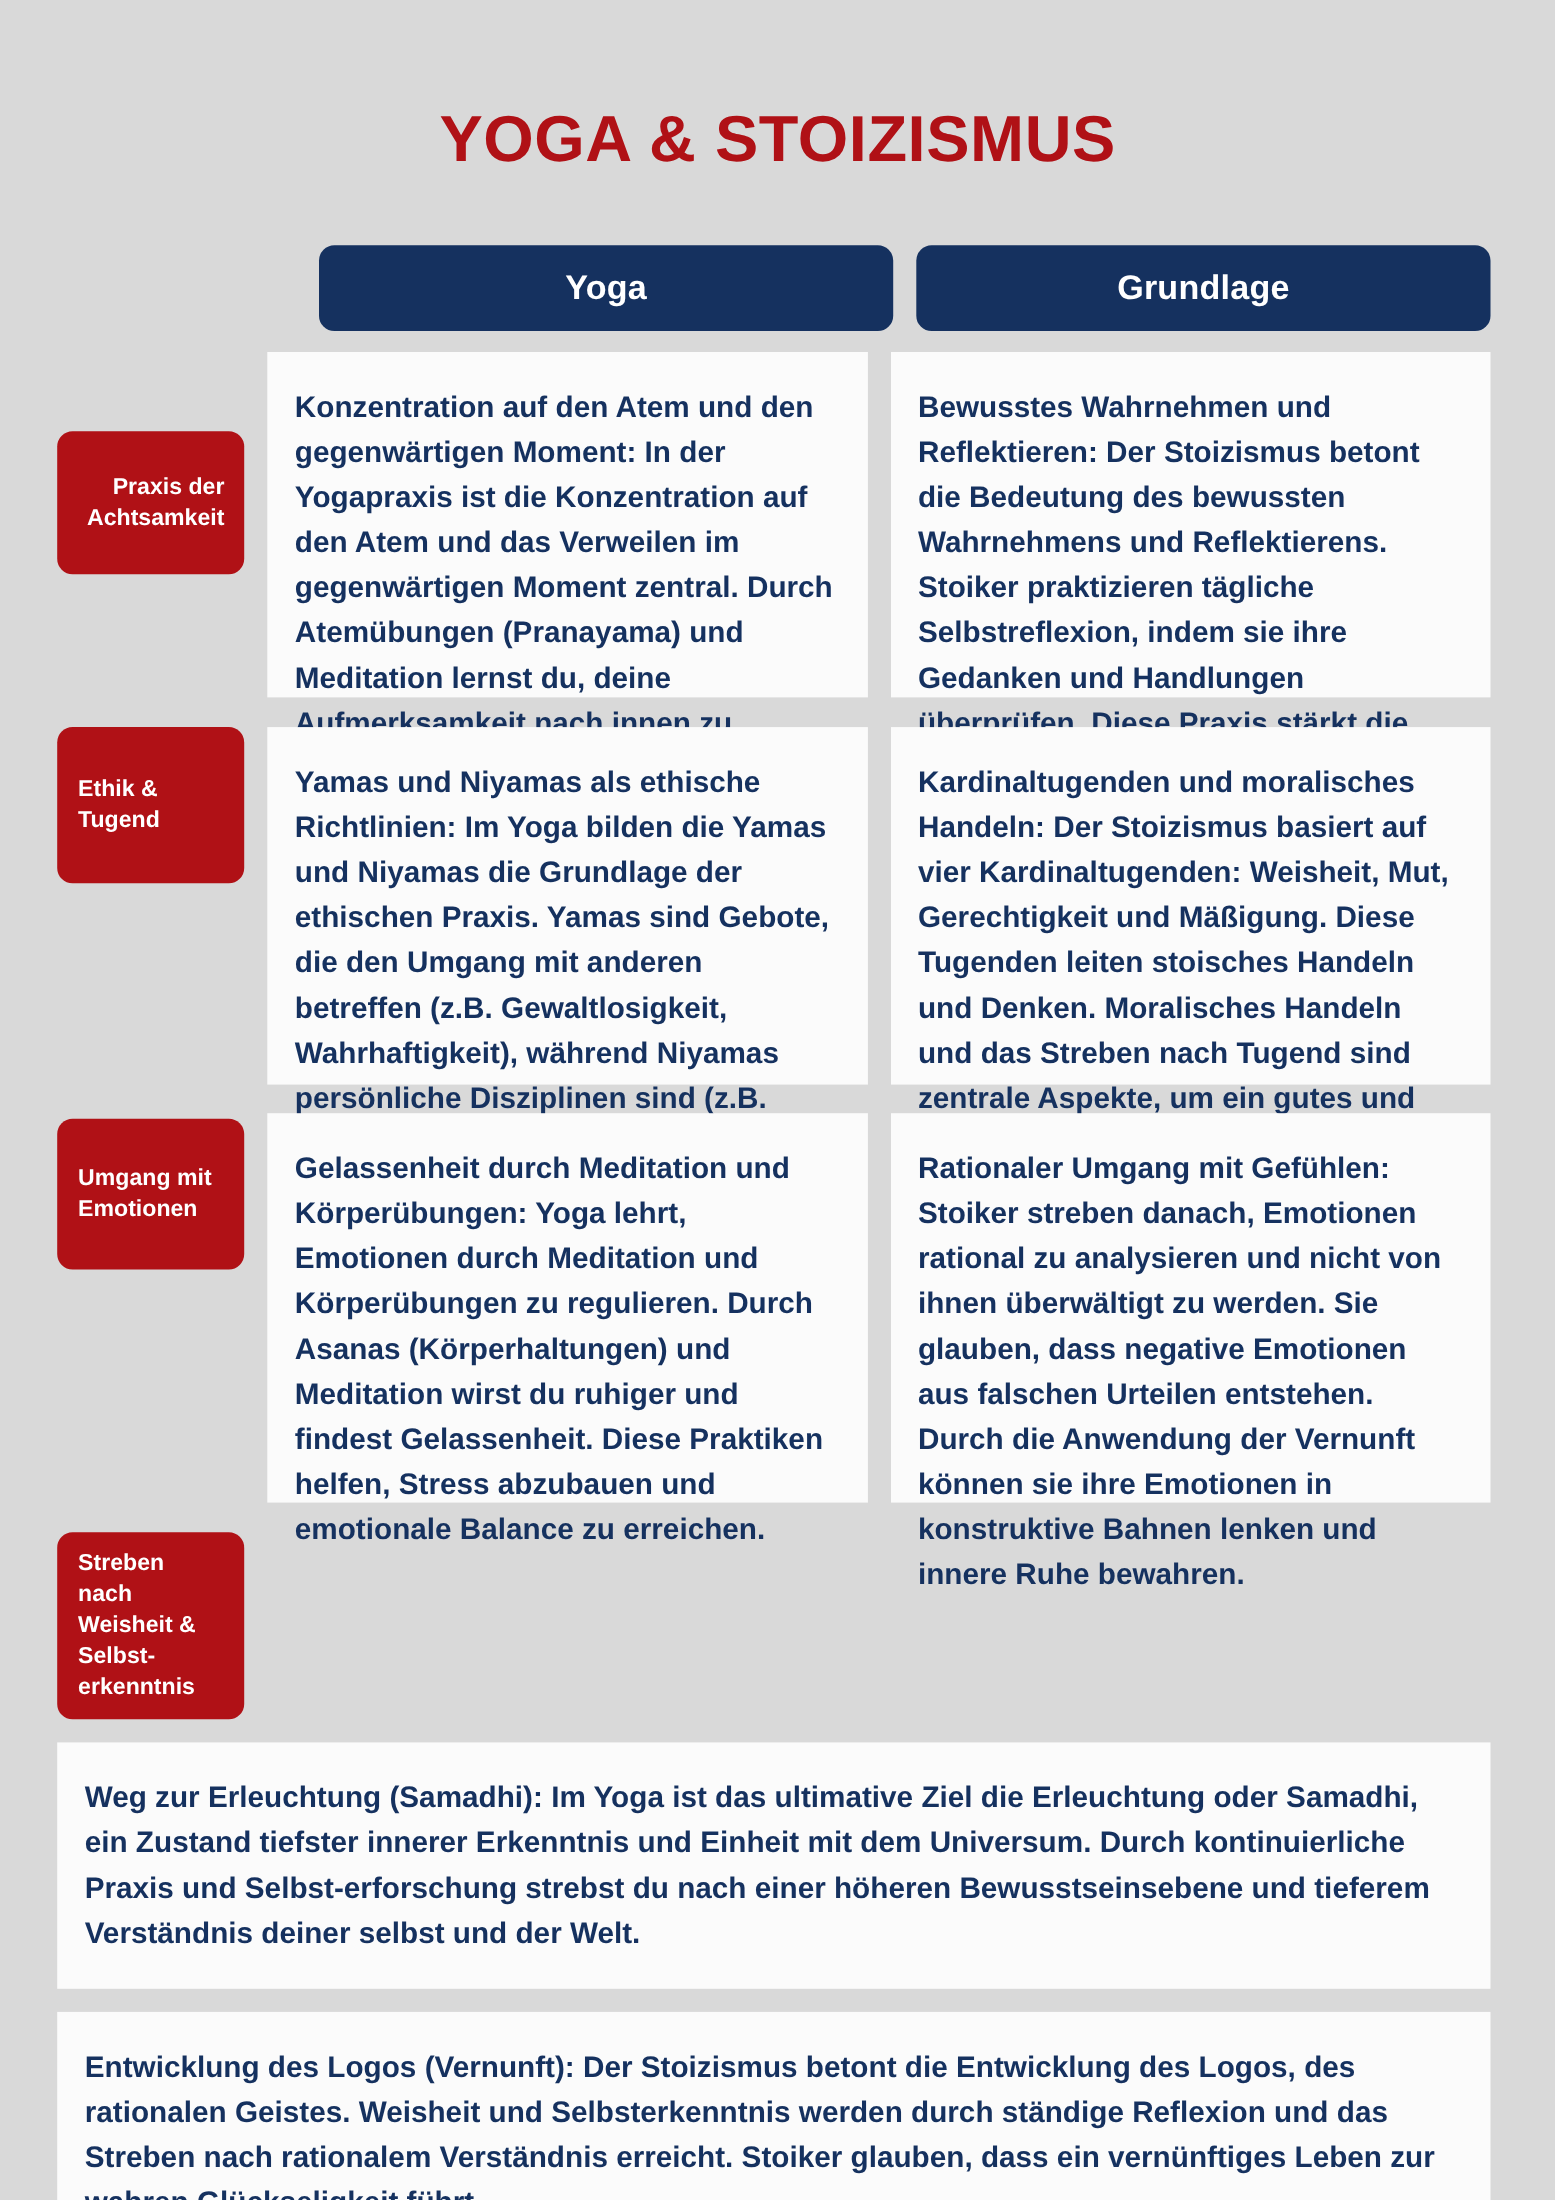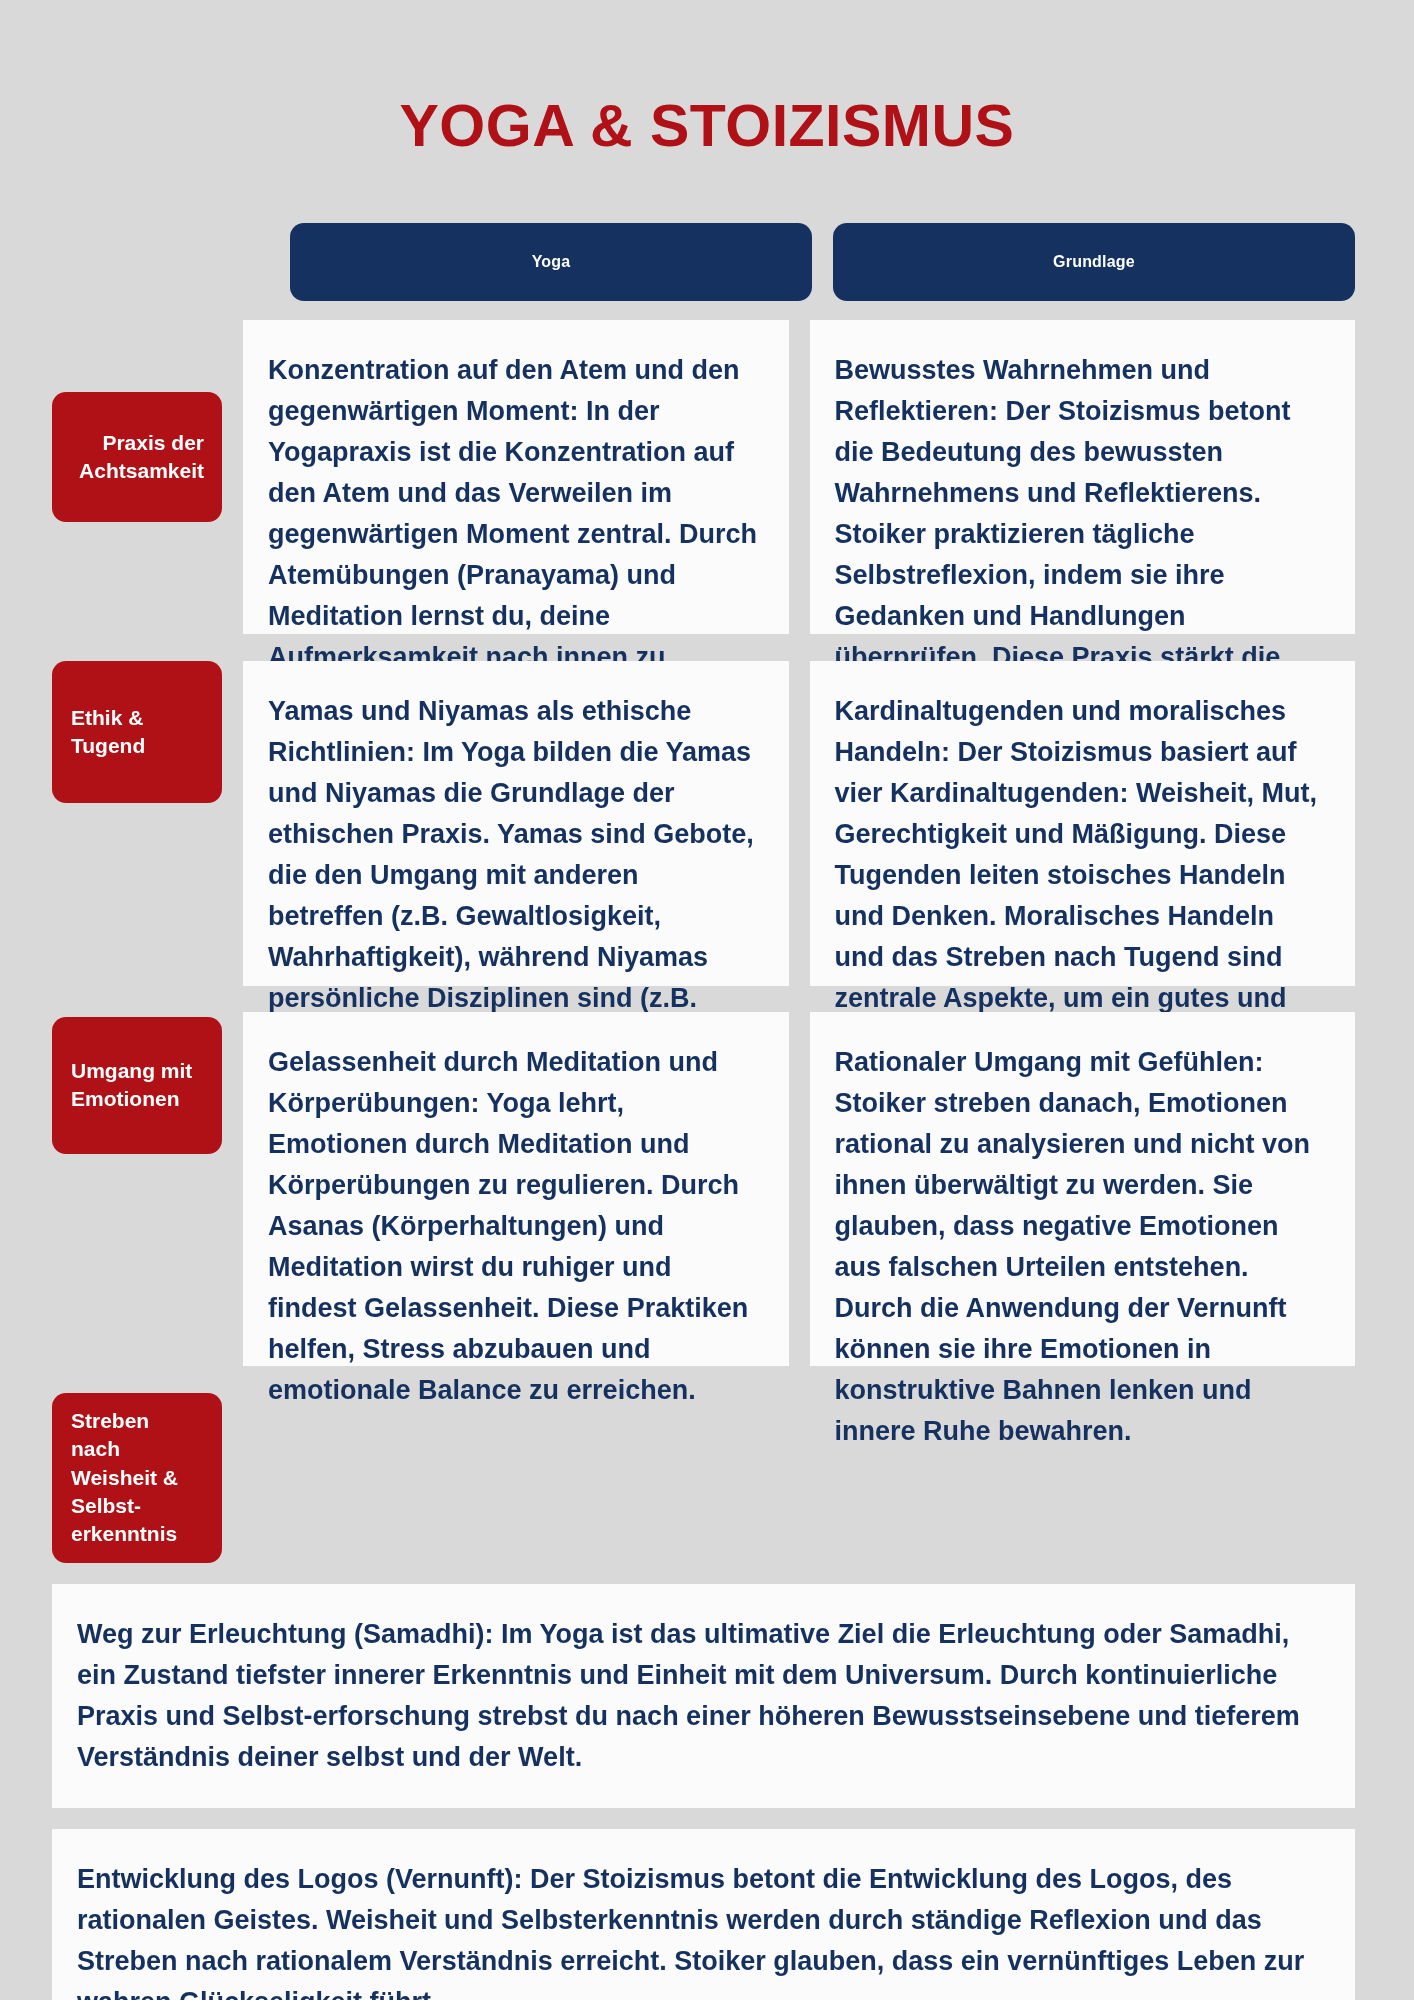--- a/index.html
+++ b/index.html
@@ -43,21 +43,21 @@
 
   .col-header {
     flex: 1;
     background: #15315f;
     color: #ffffff;
     border-radius: 14px;
     height: 78px;
     display: flex;
     align-items: center;
     justify-content: center;
-    font-size: 16px;
+    font-size: 31px;
     font-weight: 700;
     letter-spacing: 0.2px;
   }
 
   
   .rows {
     margin-top: 19px;
     padding-left: 52px;
     padding-right: 59px;
   }

